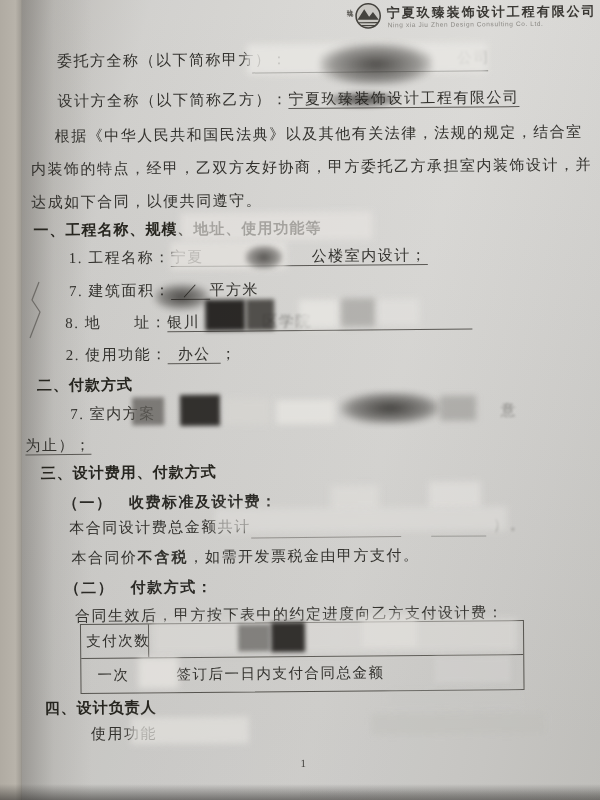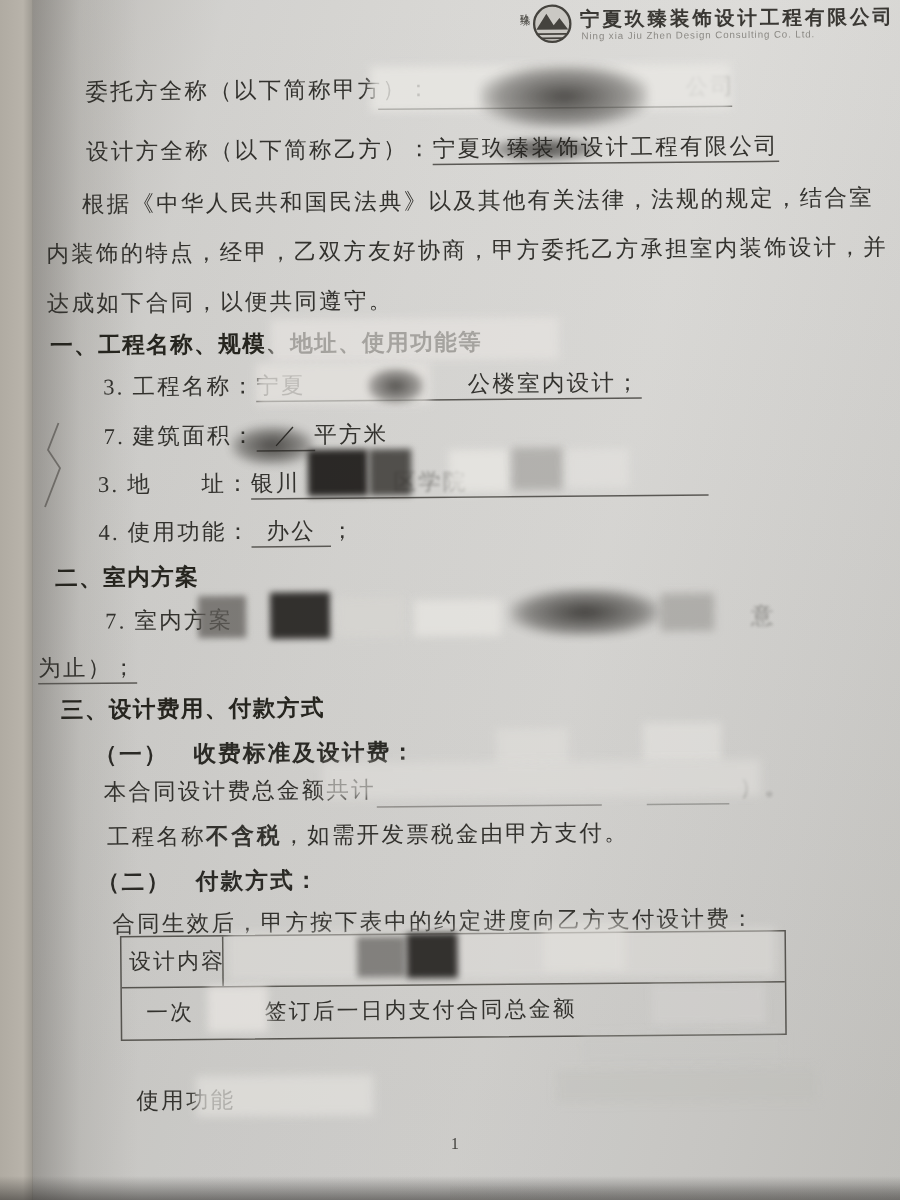--- a/index.html
+++ b/index.html
@@ -75,68 +75,69 @@
       <span>设计方全称（以下简称乙方）：</span><span class="uline">宁夏玖臻装饰设计工程有限公司</span>
     </div>
 
     <div class="abs body-text" style="left:57px;top:125px;">根据《中华人民共和国民法典》以及其他有关法律，法规的规定，结合室</div>
     <div class="abs body-text" style="left:33px;top:158px;">内装饰的特点，经甲，乙双方友好协商，甲方委托乙方承担室内装饰设计，并</div>
     <div class="abs body-text" style="left:33px;top:191px;">达成如下合同，以便共同遵守。</div>
 
     <div class="abs hdg" style="left:35px;top:219px;">一、工程名称、规模、地址、使用功能等</div>
 
     <div class="abs body-text" style="left:70px;top:247px;">
-      <span>3. 工程名称：</span><span class="uline"><span>宁夏</span><span class="gap" style="width:108px;"></span><span>公楼室内设计；</span></span>
+      <span>1. 工程名称：</span><span class="uline"><span>宁夏</span><span class="gap" style="width:108px;"></span><span>公楼室内设计；</span></span>
     </div>
 
     <div class="abs body-text" style="left:70px;top:280px;">
       <span>7. 建筑面积：</span><span class="uline"><span class="gap" style="width:12px;"></span><span>／</span><span class="gap" style="width:10px;"></span></span><span>平方米</span>
     </div>
 
     <div class="abs body-text" style="left:66px;top:312px;">
-      <span>3. 地　　址：</span><span class="uline"><span>银川</span><span class="gap" style="width:62px;"></span><span class="ghost">区学院</span><span class="gap" style="width:160px;"></span></span>
+      <span>8. 地　　址：</span><span class="uline"><span>银川</span><span class="gap" style="width:62px;"></span><span class="ghost">区学院</span><span class="gap" style="width:160px;"></span></span>
     </div>
 
     <div class="abs body-text" style="left:66px;top:344px;">
-      <span>4. 使用功能：</span><span class="uline"><span class="gap" style="width:10px;"></span><span>办公</span><span class="gap" style="width:10px;"></span></span><span>；</span>
+      <span>2. 使用功能：</span><span class="uline"><span class="gap" style="width:10px;"></span><span>办公</span><span class="gap" style="width:10px;"></span></span><span>；</span>
     </div>
 
-    <div class="abs hdg" style="left:37px;top:374px;">二、室内方案</div>
+    <div class="abs hdg" style="left:37px;top:374px;">二、付款方式</div>
     <div class="abs body-text" style="left:70px;top:403px;">
       <span>7. 室内方案</span><span class="gap" style="width:345px;"></span><span class="ghost">意</span>
     </div>
     <div class="abs body-text" style="left:25px;top:434px;">
       <span class="uline">为止）；</span>
     </div>
 
     <div class="abs hdg" style="left:40px;top:462px;">三、设计费用、付款方式</div>
     <div class="abs subhdg" style="left:62px;top:492px;">（一）　收费标准及设计费：</div>
 
     <div class="abs body-text" style="left:68px;top:517px;">
       <span>本合同设计费总金额共计</span>
     </div>
     <div class="abs" style="left:250px;top:537px;width:150px;border-bottom:1px solid rgba(92,90,86,.55);"></div>
     <div class="abs" style="left:430px;top:537px;width:55px;border-bottom:1px solid rgba(92,90,86,.45);"></div>
     <div class="abs body-text ghost" style="left:492px;top:517px;">）。</div>
 
     <div class="abs body-text" style="left:70px;top:547px;">
-      <span>工程名称</span><b style="letter-spacing:2px;">不含税</b><span>，如需开发票税金由甲方支付。</span>
+      <span>本合同价</span><b style="letter-spacing:2px;">不含税</b><span>，如需开发票税金由甲方支付。</span>
     </div>
 
     <div class="abs subhdg" style="left:63px;top:577px;">（二）　付款方式：</div>
     <div class="abs body-text" style="left:73px;top:605px;">合同生效后，甲方按下表中的约定进度向乙方支付设计费：</div>
 
     <div class="tbl" style="left:78px;top:622px;width:442px;height:68px;">
       <div class="tbl-row-divider"></div>
       <div class="tbl-col-divider"></div>
-      <div class="abs tbl-text" style="left:5px;top:7px;">设计内容</div>
+      <div class="abs tbl-text" style="left:5px;top:7px;">支付次数</div>
       <div class="abs tbl-text" style="left:16px;top:41px;">一次</div>
       <div class="abs tbl-text" style="left:95px;top:41px;">签订后一日内支付合同总金额</div>
     </div>
 
+    <div class="abs hdg" style="left:42px;top:697px;">四、设计负责人</div>
     <div class="abs body-text" style="left:88px;top:723px;">使用功能</div>
 
     <div class="abs pagenum" style="left:0;top:757px;">1</div>
 
     <div class="redact blur3" style="left:250px;top:44px;width:240px;height:30px;background:rgba(233,231,227,.8);"></div>
     <div class="redact smudge blur3" style="left:323px;top:44px;width:112px;height:42px;opacity:.85;"></div>
     <div class="redact smudge blur2" style="left:330px;top:92px;width:72px;height:16px;opacity:.8;"></div>
 
     <div class="redact blur3" style="left:182px;top:212px;width:192px;height:28px;background:rgba(230,228,224,.66);"></div>
 

